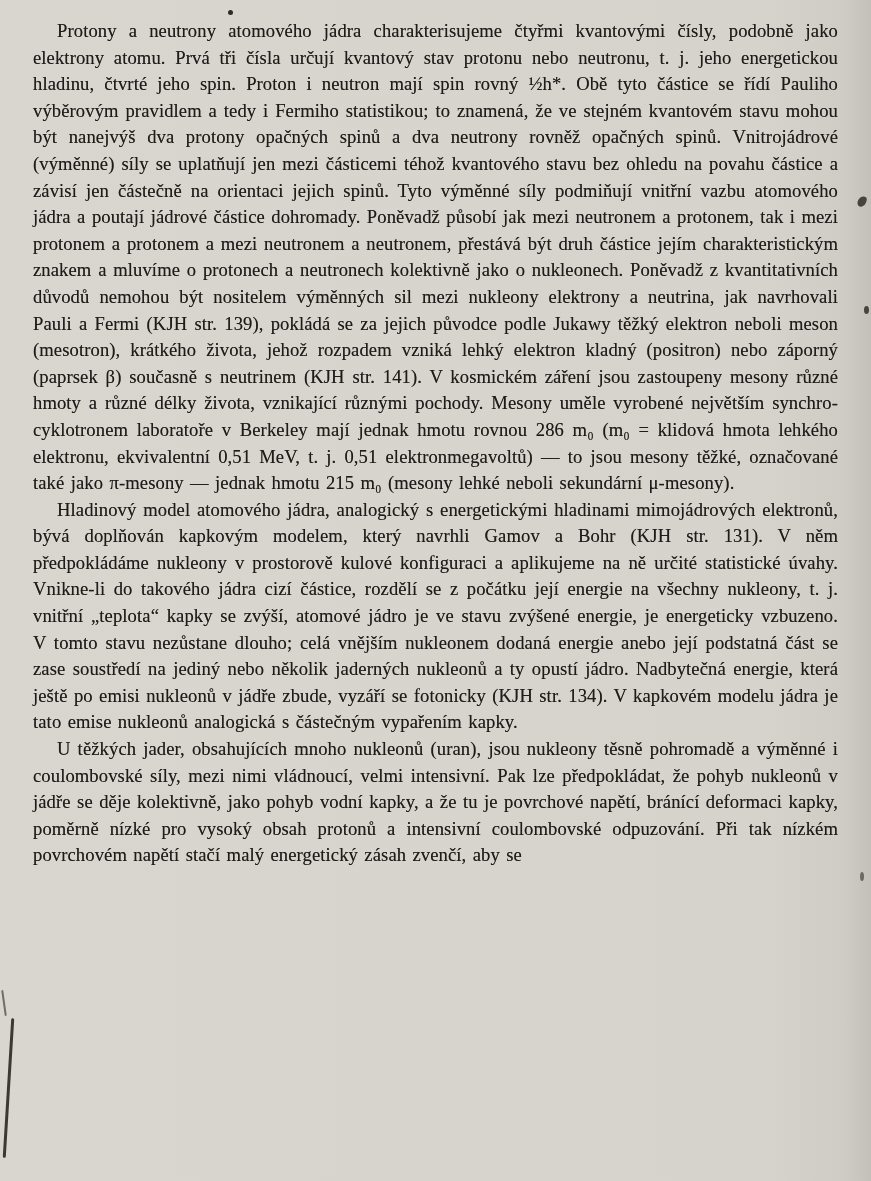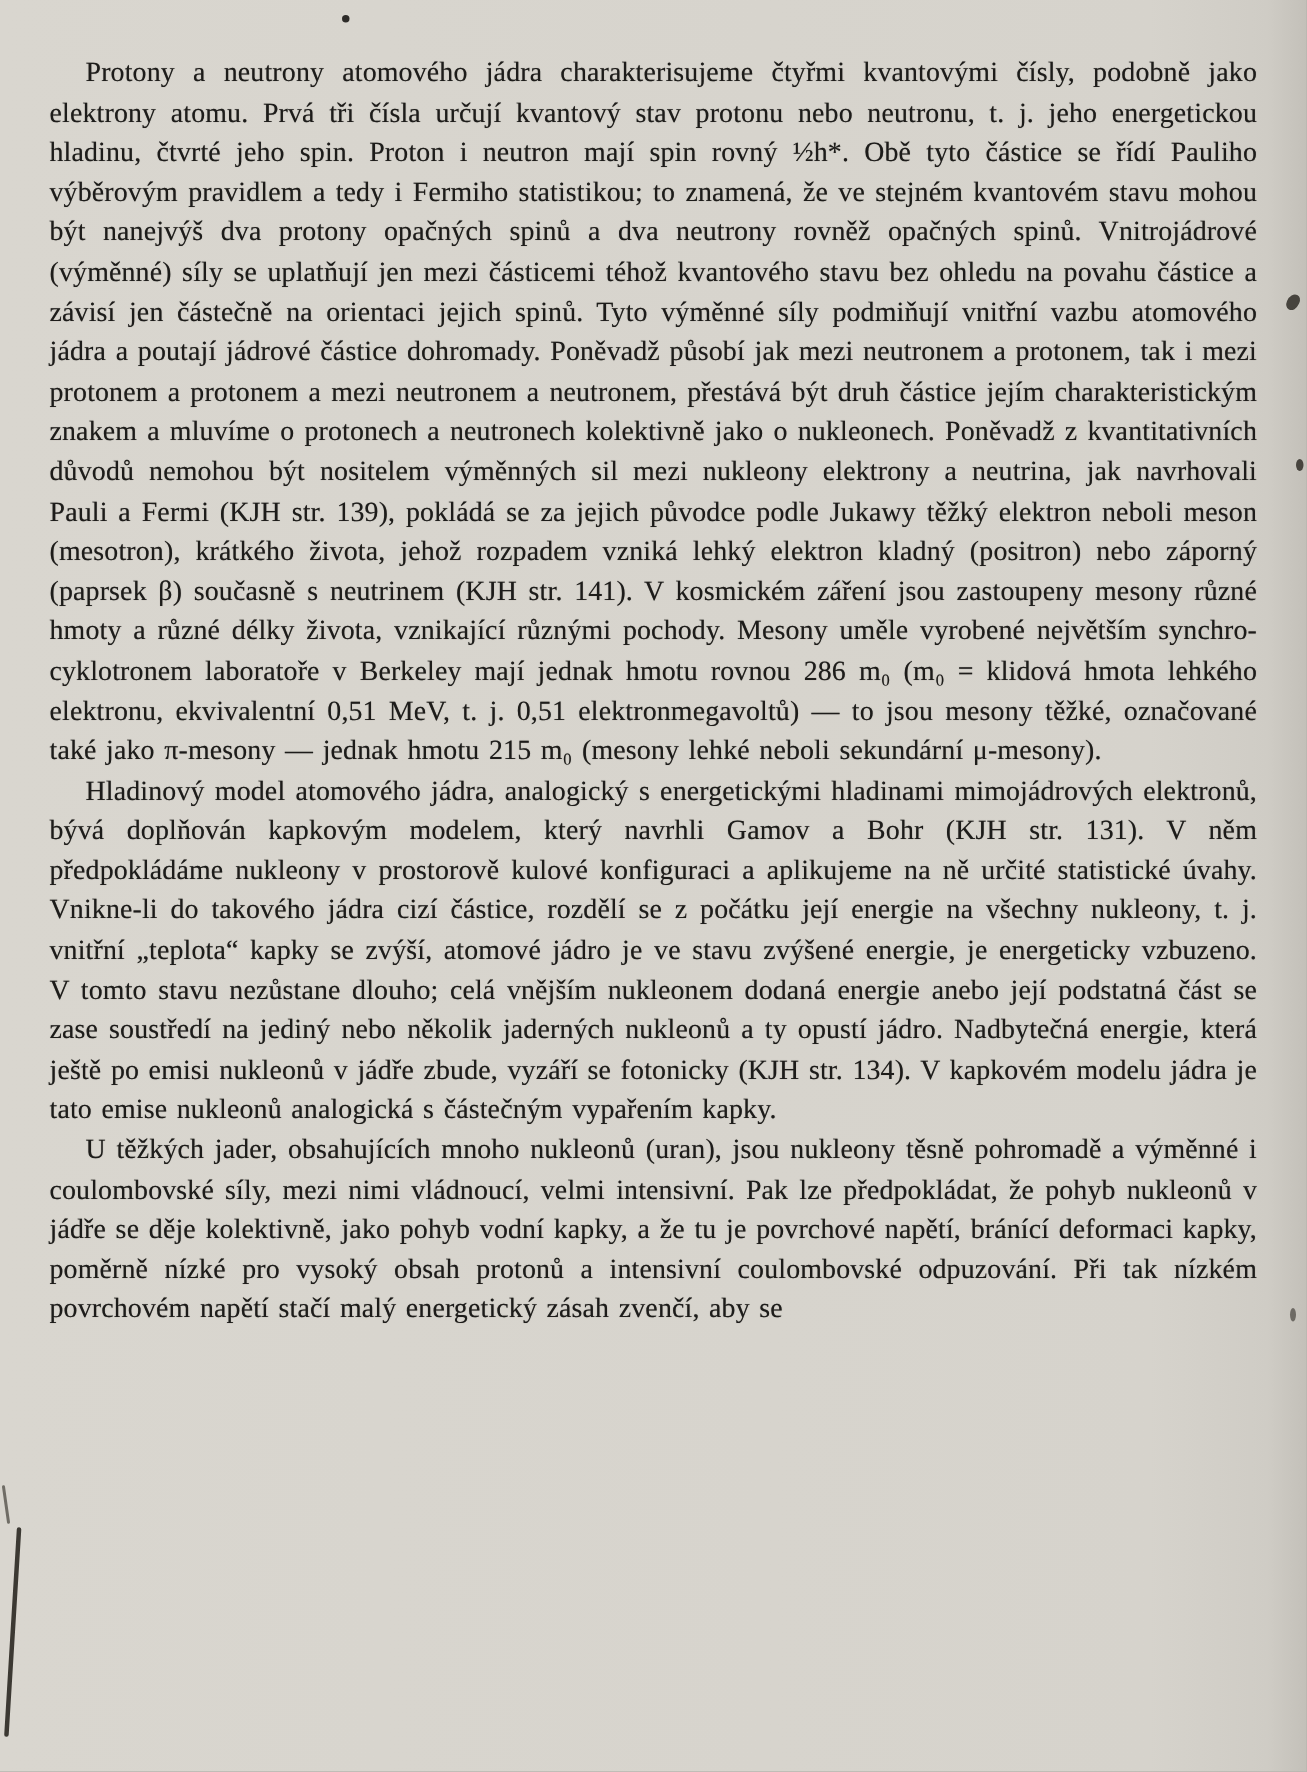--- a/index.html
+++ b/index.html
@@ -12,21 +12,21 @@
     width: 871px;
     height: 1181px;
     overflow: hidden;
     background: linear-gradient(90deg, #d9d6cf 0%, #d6d3cc 88%, #cfccc5 97%, #c3c0b9 100%);
     font-family: "Liberation Serif", "DejaVu Serif", serif;
     color: #1d1c1a;
   }
   .text-block {
     position: absolute;
     left: 33px;
-    top: 36px;
+    top: 18px;
     width: 805px;
     text-align: justify;
     font-size: 18.6px;
     line-height: 26.6px;
     text-rendering: optimizeLegibility;
   }
   .text-block p {
     margin: 0;
     text-indent: 24px;
     word-spacing: 1.6px;

